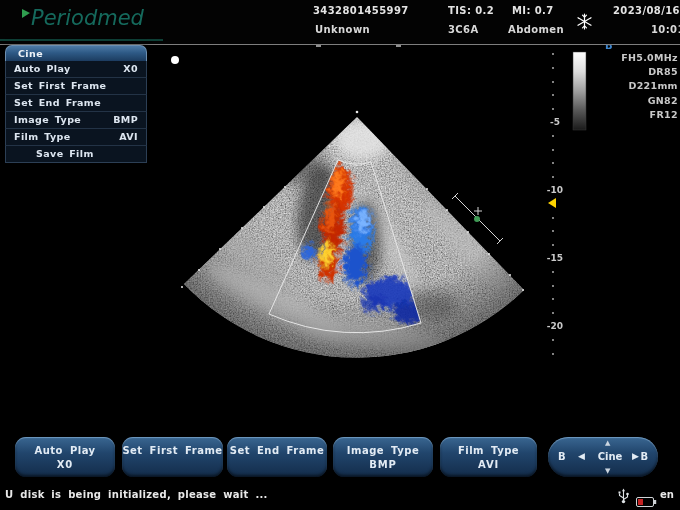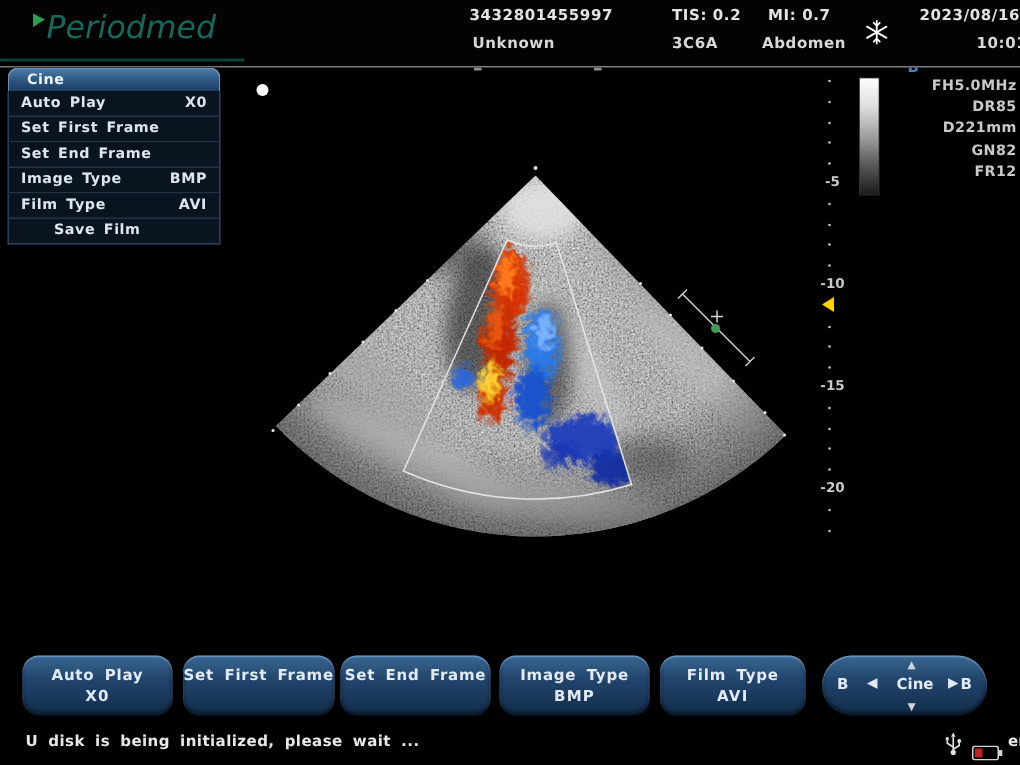--- a/index.html
+++ b/index.html
@@ -47,21 +47,21 @@
         text-align:center;color:#e2ebf4;font-weight:bold;font-size:10px;letter-spacing:.5px;word-spacing:3px;}
   .skey .l1{margin-top:8px;}
   .skey .l2{margin-top:3px;letter-spacing:.8px;}
   .navkey{position:absolute;left:548px;top:437px;width:110px;height:40px;border-radius:20px;z-index:6;
         background:linear-gradient(180deg,#3a6792 0%,#21456c 40%,#132c4a 100%);
         box-shadow:inset 0 1px 1px rgba(160,200,235,.55), inset 0 -2px 3px rgba(0,0,0,.55), 0 1px 2px rgba(0,0,0,.8);
         color:#e2ebf4;font-weight:bold;}
   .navkey span{position:absolute;}
 
   
-  .statusbar{position:absolute;left:0;top:483px;width:580px;height:27px;background:#000;z-index:6;margin-left:12px;}
+  .statusbar{position:absolute;left:0;top:483px;width:580px;height:27px;background:#000;z-index:6;}
   .status-msg{position:absolute;left:5px;top:6px;font-size:10px;font-weight:bold;color:#e8e8e8;
         letter-spacing:.3px;word-spacing:3px;}
   .lang{position:absolute;left:660px;top:6px;font-size:10px;font-weight:bold;color:#e8e8e8;}
 
   svg.scene{position:absolute;left:0;top:0;z-index:1;}
 </style>
 </head>
 <body>
 
 <svg class="scene" width="680" height="510" viewBox="0 0 680 510">

